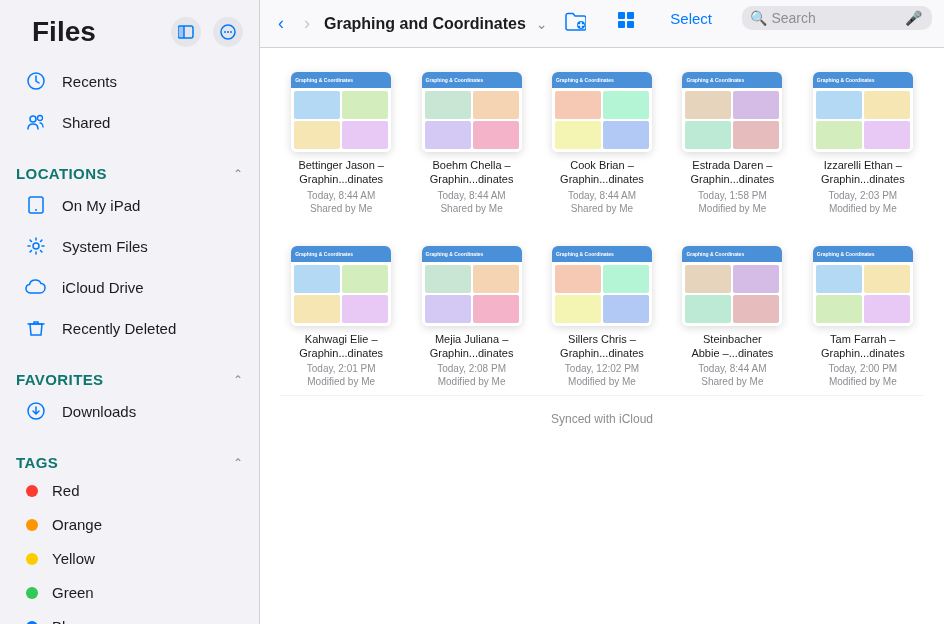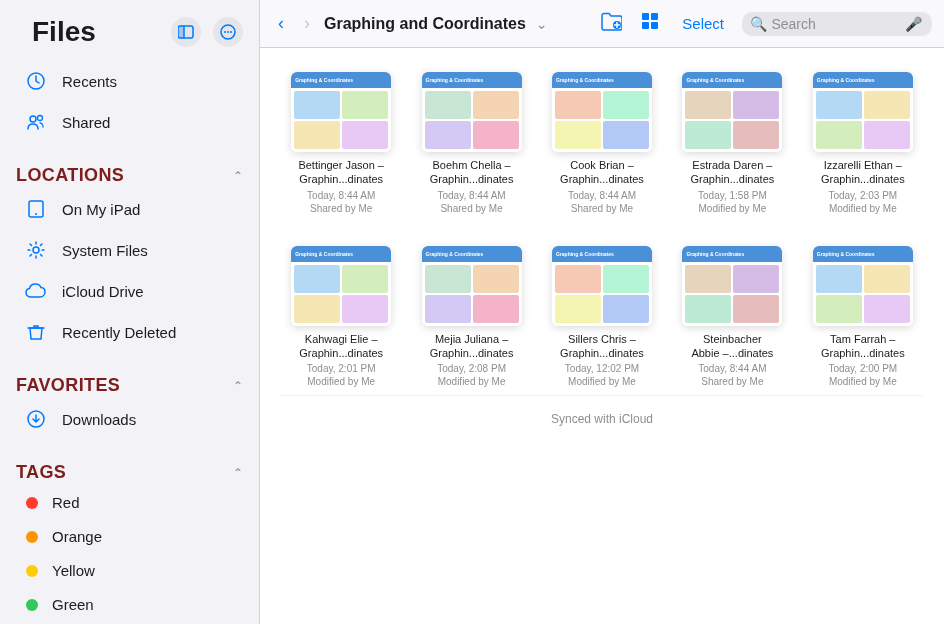--- a/index.html
+++ b/index.html
@@ -63,23 +63,23 @@
 
     .sidebar-section-header {
       display: flex;
       align-items: center;
       justify-content: space-between;
       padding: 6px 16px 2px 16px;
       cursor: pointer;
     }
 
     .sidebar-section-title {
-      font-size: 18px;
+      font-size: 15px;
       font-weight: 600;
-      color: #7f1d1d;
+      color: #0f766e;
       text-transform: uppercase;
       letter-spacing: 0.4px;
     }
 
     .sidebar-item {
       display: flex;
       align-items: center;
       padding: 8px 16px;
       cursor: pointer;
       border-radius: 8px;
@@ -162,22 +162,22 @@
       color: #1c1c1e;
     }
 
     .breadcrumb-chevron {
       color: #8e8e93;
       font-size: 14px;
     }
 
     .toolbar-actions {
       display: flex;
-      align-items: center;
-      gap: 10px;
+      align-items: flex-start;
+      gap: 22px;
     }
 
     .toolbar-btn {
       background: none;
       border: none;
       cursor: pointer;
       color: #007aff;
       font-size: 20px;
       padding: 4px;
     }

